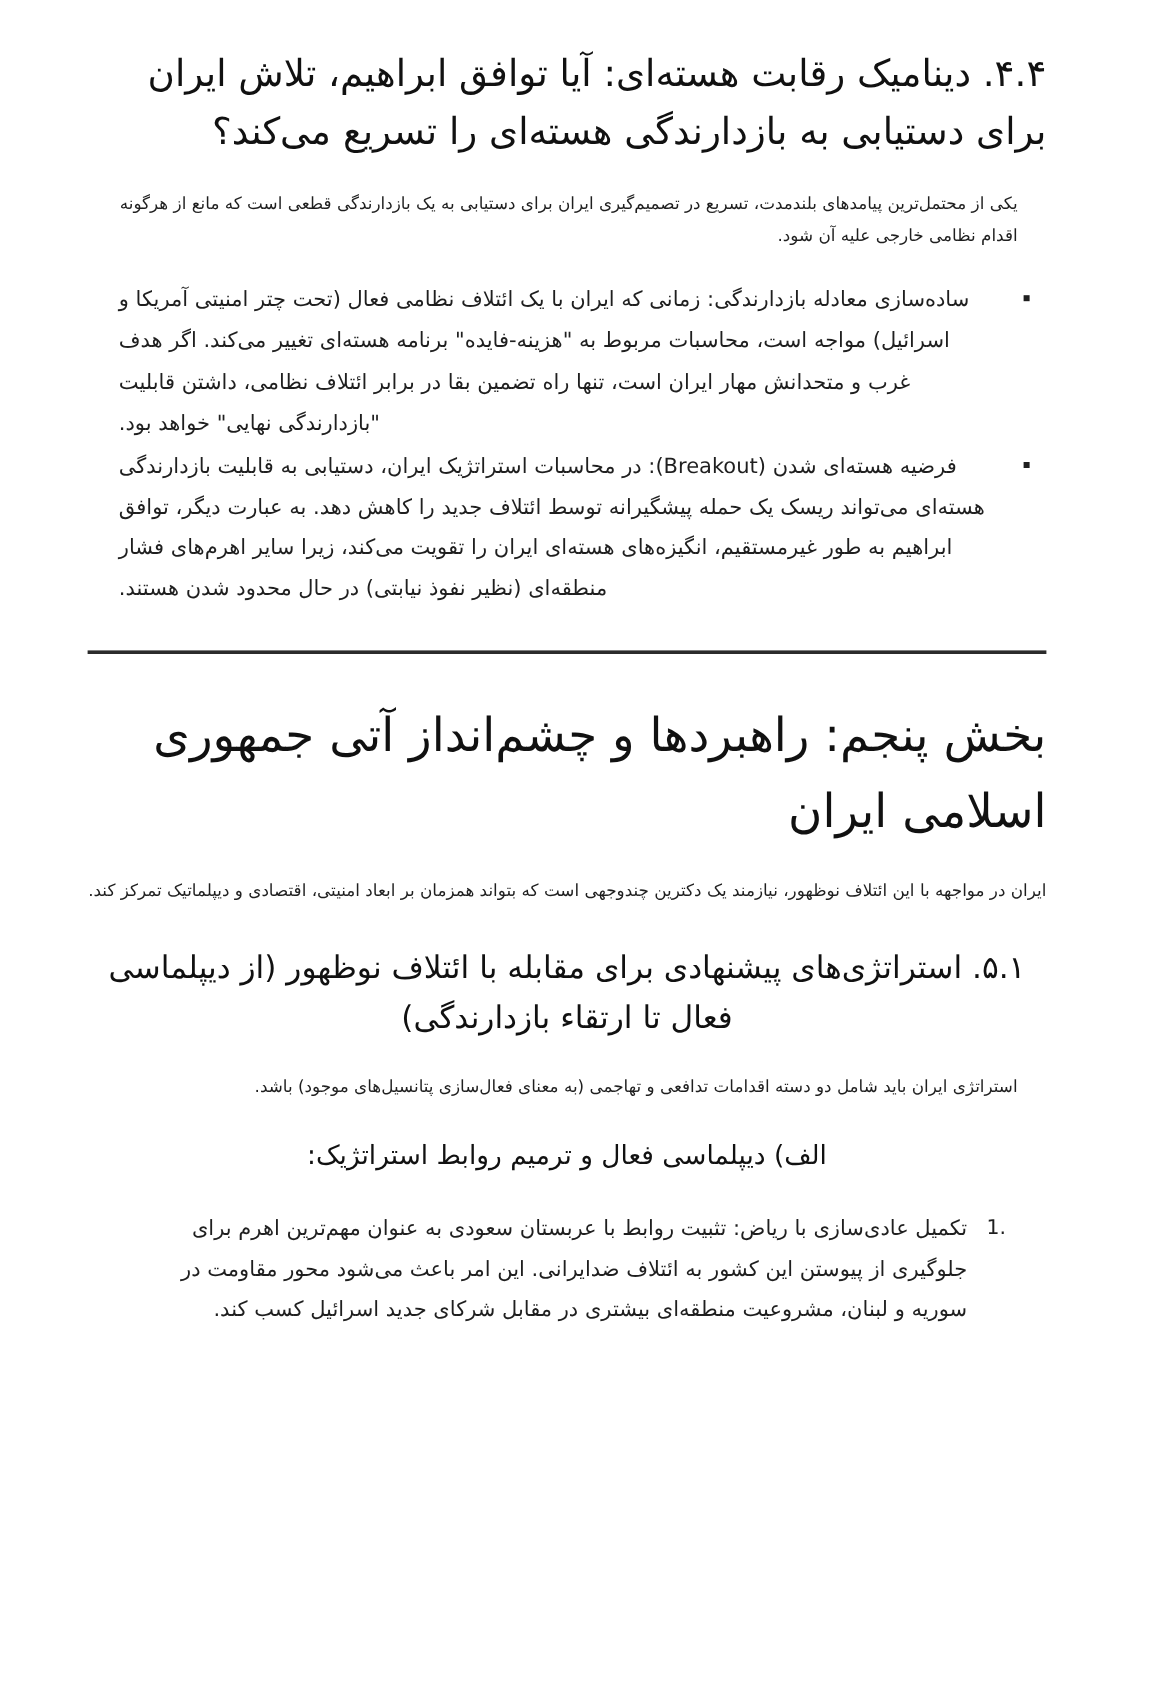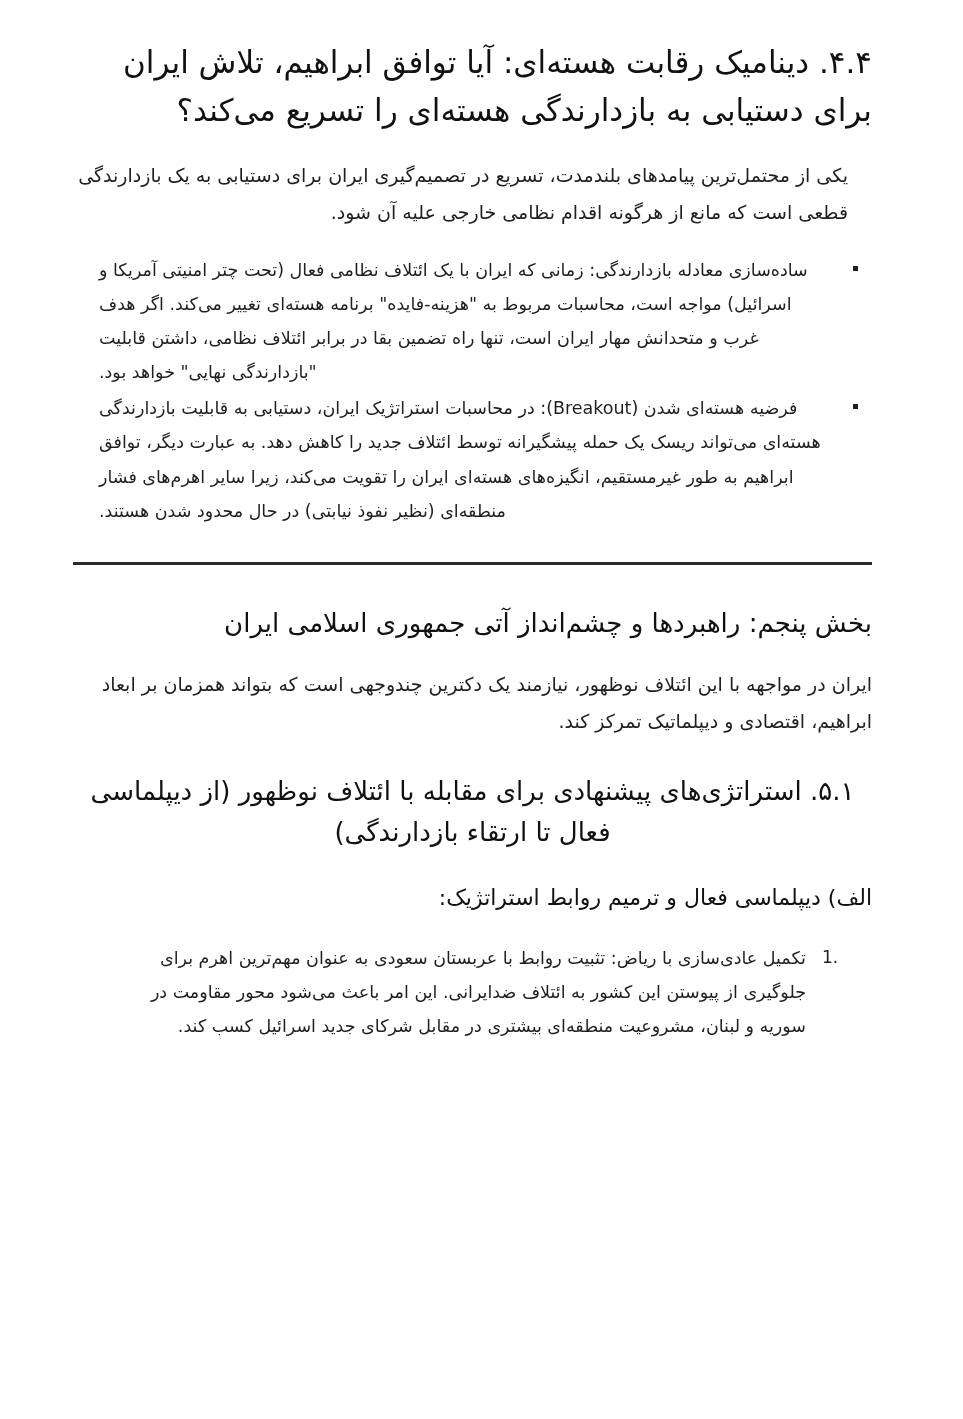--- a/index.html
+++ b/index.html
@@ -41,21 +41,21 @@
     line-height: 1.56;
     font-weight: 400;
     color: #111111;
     margin: 20px 0 0 0;
     padding: 0;
     text-align: right;
     letter-spacing: 0;
   }
 
   .h-major {
-    font-size: 26px;
+    font-size: 39px;
     line-height: 1.6;
     font-weight: 400;
     color: #111111;
     margin: 38px 0 0 0;
     padding: 0;
     text-align: right;
   }
 
   .h-sub {
     font-size: 26px;
@@ -67,26 +67,26 @@
     text-align: center;
   }
 
   .h-minor {
     font-size: 22px;
     line-height: 1.6;
     font-weight: 400;
     color: #111111;
     margin: 26px 0 0 0;
     padding: 0;
-    text-align: right;
+    text-align: center;
   }
 
   
   .para {
-    font-size: 19px;
+    font-size: 14px;
     line-height: 1.95;
     color: #1f1f1f;
     margin: 22px 0 0 0;
     padding: 0 24px 0 0;
     text-align: right;
   }
 
   .para-tight {
     padding-right: 0;
   }
@@ -163,24 +163,25 @@
 
     <ul class="bullets">
       <li>ساده‌سازی معادله بازدارندگی: زمانی که ایران با یک ائتلاف نظامی فعال (تحت چتر امنیتی آمریکا و اسرائیل) مواجه است، محاسبات مربوط به "هزینه-فایده" برنامه هسته‌ای تغییر می‌کند. اگر هدف غرب و متحدانش مهار ایران است، تنها راه تضمین بقا در برابر ائتلاف نظامی، داشتن قابلیت "بازدارندگی نهایی" خواهد بود.</li>
       <li>فرضیه هسته‌ای شدن (Breakout): در محاسبات استراتژیک ایران، دستیابی به قابلیت بازدارندگی هسته‌ای می‌تواند ریسک یک حمله پیشگیرانه توسط ائتلاف جدید را کاهش دهد. به عبارت دیگر، توافق ابراهیم به طور غیرمستقیم، انگیزه‌های هسته‌ای ایران را تقویت می‌کند، زیرا سایر اهرم‌های فشار منطقه‌ای (نظیر نفوذ نیابتی) در حال محدود شدن هستند.</li>
     </ul>
 
     <hr class="divider">
 
     <h2 class="h-major">بخش پنجم: راهبردها و چشم‌انداز آتی جمهوری اسلامی ایران</h2>
 
-    <p class="para para-tight">ایران در مواجهه با این ائتلاف نوظهور، نیازمند یک دکترین چندوجهی است که بتواند همزمان بر ابعاد ابراهیم، اقتصادی و دیپلماتیک تمرکز کند.</p>
+    <p class="para para-tight">ایران در مواجهه با این ائتلاف نوظهور، نیازمند یک دکترین چندوجهی است که بتواند همزمان بر ابعاد امنیتی، اقتصادی و دیپلماتیک تمرکز کند.</p>
 
     <h3 class="h-sub">۵.۱. استراتژی‌های پیشنهادی برای مقابله با ائتلاف نوظهور (از دیپلماسی فعال تا ارتقاء بازدارندگی)</h3>
 
+    <p class="para">استراتژی ایران باید شامل دو دسته اقدامات تدافعی و تهاجمی (به معنای فعال‌سازی پتانسیل‌های موجود) باشد.</p>
 
     <h4 class="h-minor">الف) دیپلماسی فعال و ترمیم روابط استراتژیک:</h4>
 
     <ol class="numbers">
       <li>
         <span class="num">1.</span>
         <span>تکمیل عادی‌سازی با ریاض: تثبیت روابط با عربستان سعودی به عنوان مهم‌ترین اهرم برای جلوگیری از پیوستن این کشور به ائتلاف ضدایرانی. این امر باعث می‌شود محور مقاومت در سوریه و لبنان، مشروعیت منطقه‌ای بیشتری در مقابل شرکای جدید اسرائیل کسب کند.</span>
       </li>
     </ol>
 

